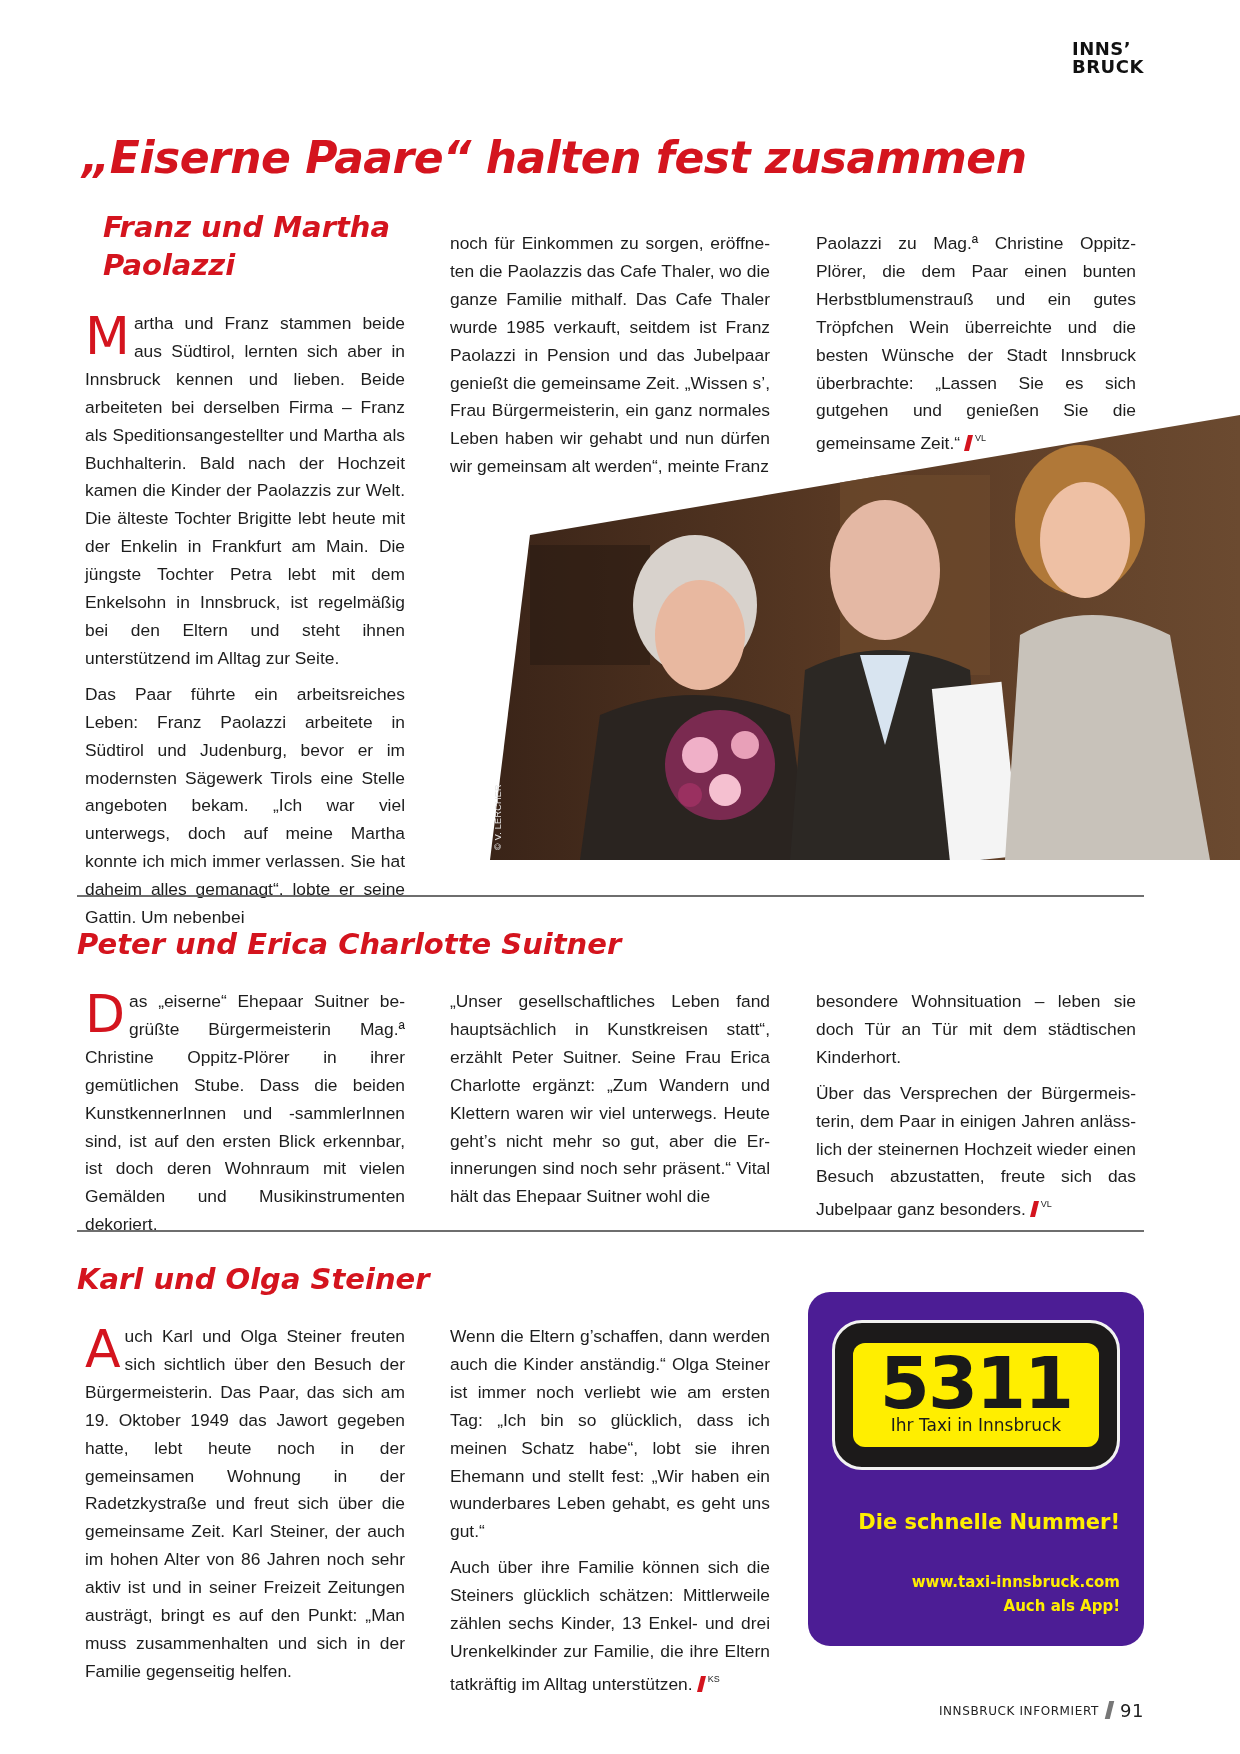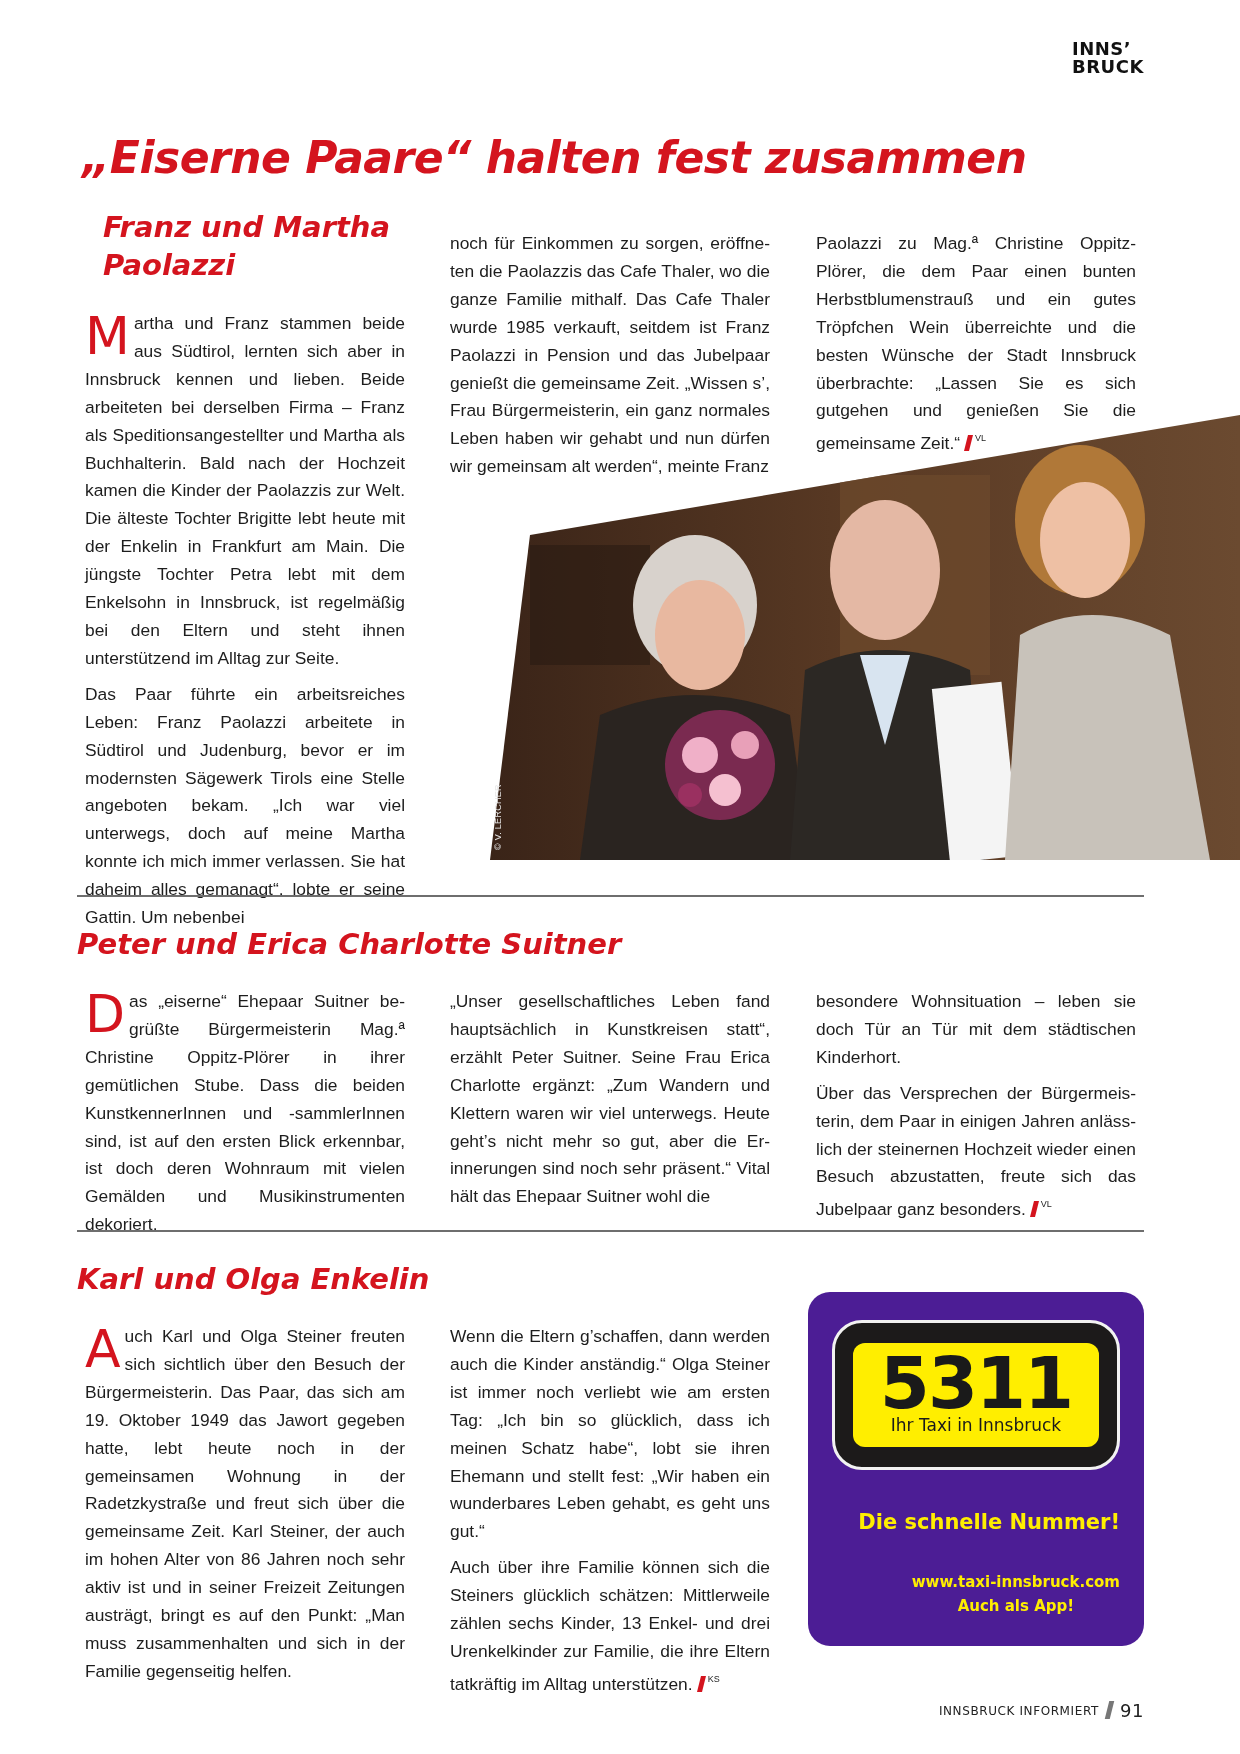--- a/index.html
+++ b/index.html
@@ -30,21 +30,21 @@
   .ad-frame { position: absolute; left: 24px; top: 28px; width: 288px; height: 150px; border: 3px solid #f2f2f2;
               border-radius: 30px; box-sizing: border-box; background: #1c1a1a; }
   .ad-yellow { position: absolute; left: 18px; top: 20px; right: 18px; bottom: 20px; background: #ffee00;
                border-radius: 12px; text-align: center; }
   .ad-num { font-family: "DejaVu Sans", sans-serif; font-weight: 900; font-size: 72px; line-height: 72px;
             color: #1a1a1a; letter-spacing: -2px; margin-top: 4px; }
   .ad-sub { font-family: "DejaVu Sans", sans-serif; font-size: 17px; color: #1a1a1a; margin-top: -4px; }
   .ad-slogan { position: absolute; right: 24px; top: 218px; color: #ffee00; font-family: "DejaVu Sans", sans-serif;
                font-weight: bold; font-size: 21px; }
   .ad-url { position: absolute; right: 24px; top: 278px; color: #ffee00; font-family: "DejaVu Sans", sans-serif;
-            font-weight: bold; font-size: 15px; text-align: center; line-height: 24px; }
+            font-weight: bold; font-size: 15px; text-align: right; line-height: 24px; }
   .footer { position: absolute; right: 96px; top: 1700px; font-size: 12px; letter-spacing: 0.6px; color: #222;
             font-family: "DejaVu Sans", sans-serif; white-space: nowrap; }
   .footer .fslash { display: inline-block; width: 5px; height: 18px; background: #777; transform: skewX(-14deg);
                     margin: 0 8px; vertical-align: -4px; }
   .footer .page { font-size: 18px; vertical-align: -2px; }
 </style>
 </head>
 <body>
 
 <div class="logo">
@@ -121,21 +121,21 @@
   <p>„Unser gesellschaftliches Leben fand hauptsächlich in Kunstkreisen statt“, erzählt Peter Suitner. Seine Frau Erica Charlotte ergänzt: „Zum Wandern und Klettern waren wir viel unterwegs. Heu­te geht’s nicht mehr so gut, aber die Er­innerungen sind noch sehr präsent.“ Vi­tal hält das Ehepaar Suitner wohl die</p>
 </div>
 
 <div class="col" style="left:808px; top:980px;">
   <p>besondere Wohnsituation – leben sie doch Tür an Tür mit dem städtischen Kinderhort.</p>
   <p><span>Über das Versprechen der Bürgermeis­terin, dem Paar in einigen Jahren anläss­lich der steinernen Hochzeit wieder ei­nen Besuch abzustatten, freute sich das Jubelpaar ganz besonders.</span><span class="slash"></span><span class="sig">VL</span></p>
 </div>
 
 <div class="rule" style="top:1230px;"></div>
 
-<h2 class="sec-head" style="left:77px; top:1260px; white-space:nowrap;">Karl und Olga Enkelin</h2>
+<h2 class="sec-head" style="left:77px; top:1260px; white-space:nowrap;">Karl und Olga Steiner</h2>
 
 <div class="col" style="left:77px; top:1315px;">
   <p><span class="drop">A</span><span>uch Karl und Olga Steiner freuten sich sichtlich über den Besuch der Bür­germeisterin. Das Paar, das sich am 19. Oktober 1949 das Jawort gegeben hat­te, lebt heute noch in der gemeinsamen Wohnung in der Radetzkystraße und freut sich über die gemeinsame Zeit. Karl Stei­ner, der auch im hohen Alter von 86 Jah­ren noch sehr aktiv ist und in seiner Frei­zeit Zeitungen austrägt, bringt es auf den Punkt: „Man muss zusammenhalten und sich in der Familie gegenseitig helfen.</span></p>
 </div>
 
 <div class="col" style="left:442px; top:1315px;">
   <p>Wenn die Eltern g’schaffen, dann wer­den auch die Kinder anständig.“ Olga Stei­ner ist immer noch verliebt wie am ersten Tag: „Ich bin so glücklich, dass ich meinen Schatz habe“, lobt sie ihren Ehemann und stellt fest: „Wir haben ein wunderbares Le­ben gehabt, es geht uns gut.“</p>
   <p><span>Auch über ihre Familie können sich die Steiners glücklich schätzen: Mittlerweile zählen sechs Kinder, 13 Enkel- und drei Urenkelkinder zur Familie, die ihre Eltern tatkräftig im Alltag unterstützen.</span><span class="slash"></span><span class="sig">KS</span></p>
 </div>
 

